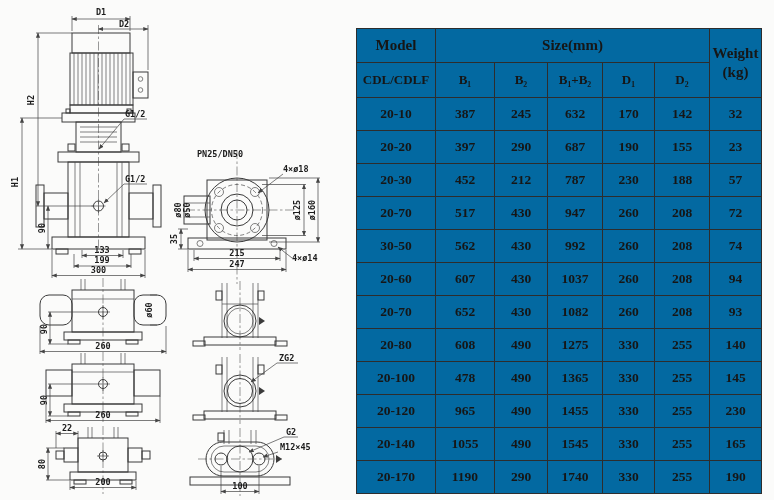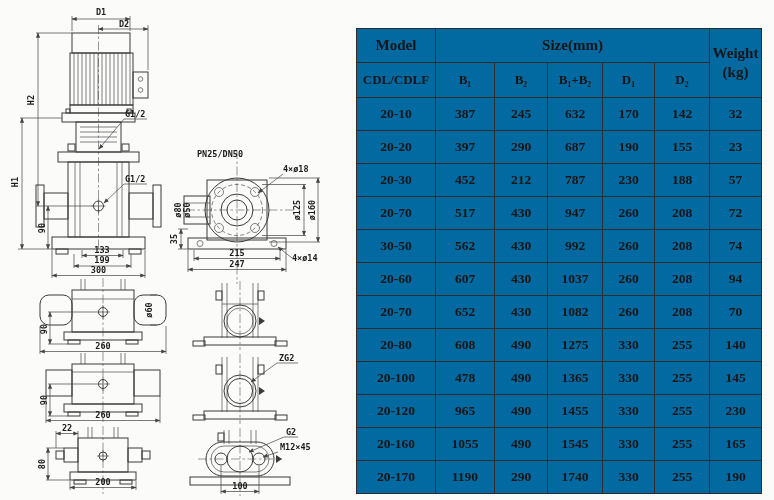--- a/index.html
+++ b/index.html
@@ -368,21 +368,21 @@
           <td>208</td>
           <td>94</td>
         </tr>
         <tr>
           <td>20-70</td>
           <td>652</td>
           <td>430</td>
           <td>1082</td>
           <td>260</td>
           <td>208</td>
-          <td>70</td>
+          <td>93</td>
         </tr>
         <tr>
           <td>20-80</td>
           <td>608</td>
           <td>490</td>
           <td>1275</td>
           <td>330</td>
           <td>255</td>
           <td>140</td>
         </tr>
@@ -398,21 +398,21 @@
         <tr>
           <td>20-120</td>
           <td>965</td>
           <td>490</td>
           <td>1455</td>
           <td>330</td>
           <td>255</td>
           <td>230</td>
         </tr>
         <tr>
-          <td>20-160</td>
+          <td>20-140</td>
           <td>1055</td>
           <td>490</td>
           <td>1545</td>
           <td>330</td>
           <td>255</td>
           <td>165</td>
         </tr>
         <tr>
           <td>20-170</td>
           <td>1190</td>

